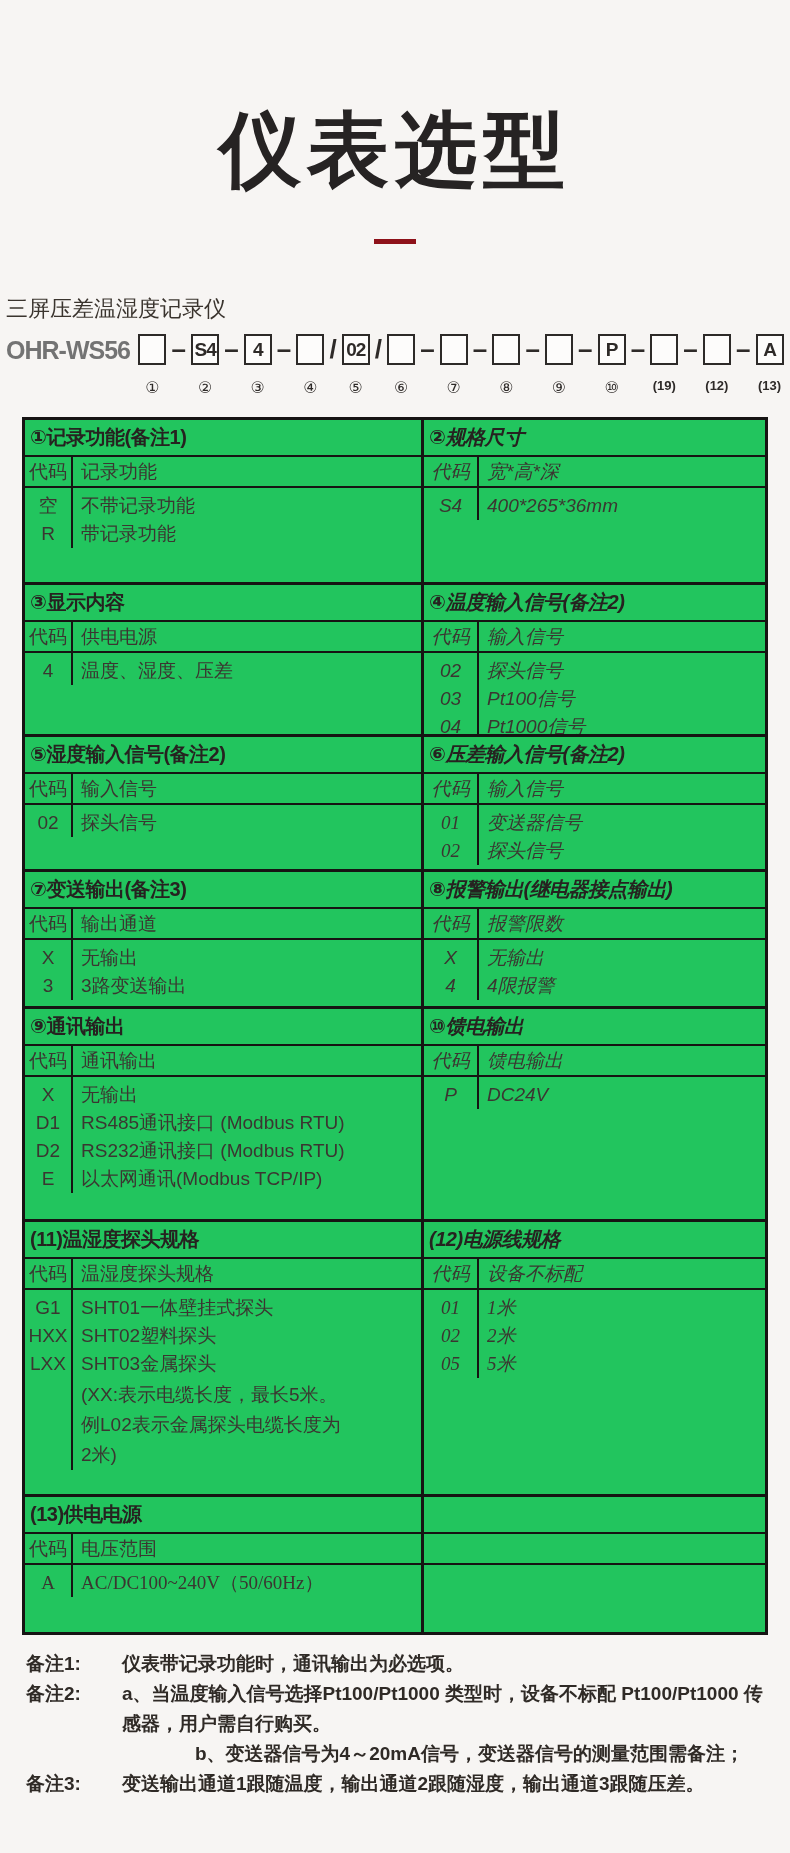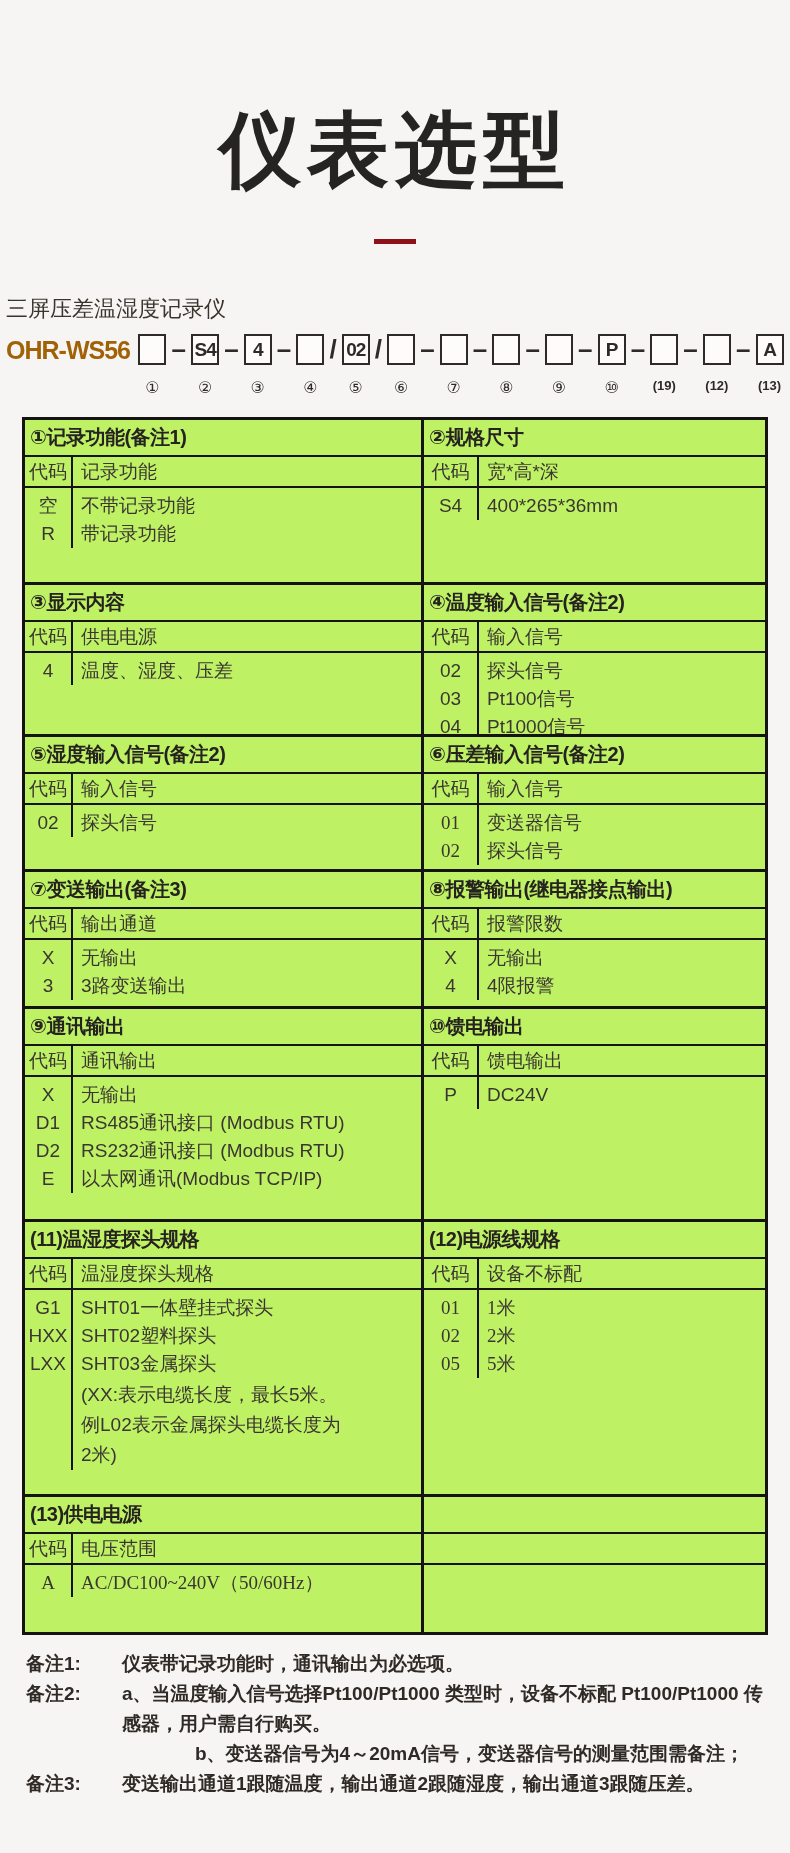--- a/index.html
+++ b/index.html
@@ -39,21 +39,21 @@
     display: flex;
     align-items: flex-start;
     margin: 10px 6px 0 6px;
     width: 778px;
   }
   .model-prefix {
     font-size: 25px;
     font-weight: 600;
     letter-spacing: -1px;
     line-height: 32px;
-    color: #a16207;
+    color: #737373;
     margin-right: 8px;
     white-space: nowrap;
   }
   .seg {
     display: flex;
     flex-direction: column;
     align-items: center;
     width: 29px;
     flex: 0 0 auto;
   }
@@ -82,25 +82,25 @@
     font-weight: 600;
     color: #2e2a28;
   }
 
   
   .sel-table {
     margin: 20px 0 0 22px;
     width: 746px;
     border: 3px solid #161413;
     display: flex;
-    background: #bef264;
+    background: #22c55e;
   }
   .half { display: flex; flex-direction: column; }
   .half.left  { width: 396px; }
-  .half.right { width: 344px; border-left: 3px solid #161413; }
+  .half.right { width: 344px; border-left: 3px solid #161413; font-style: italic; }
 
   .blk { border-bottom: 3px solid #161413; overflow: hidden; }
   .blk.last { border-bottom: none; }
   .h-a { height: 165px; } .h-b { height: 152px; } .h-c { height: 135px; }
   .h-d { height: 137px; } .h-e { height: 213px; } .h-f { height: 275px; }
   .h-g { height: 135px; }
 
   .sec-header {
     height: 37px;
     border-bottom: 2px solid #161413;

